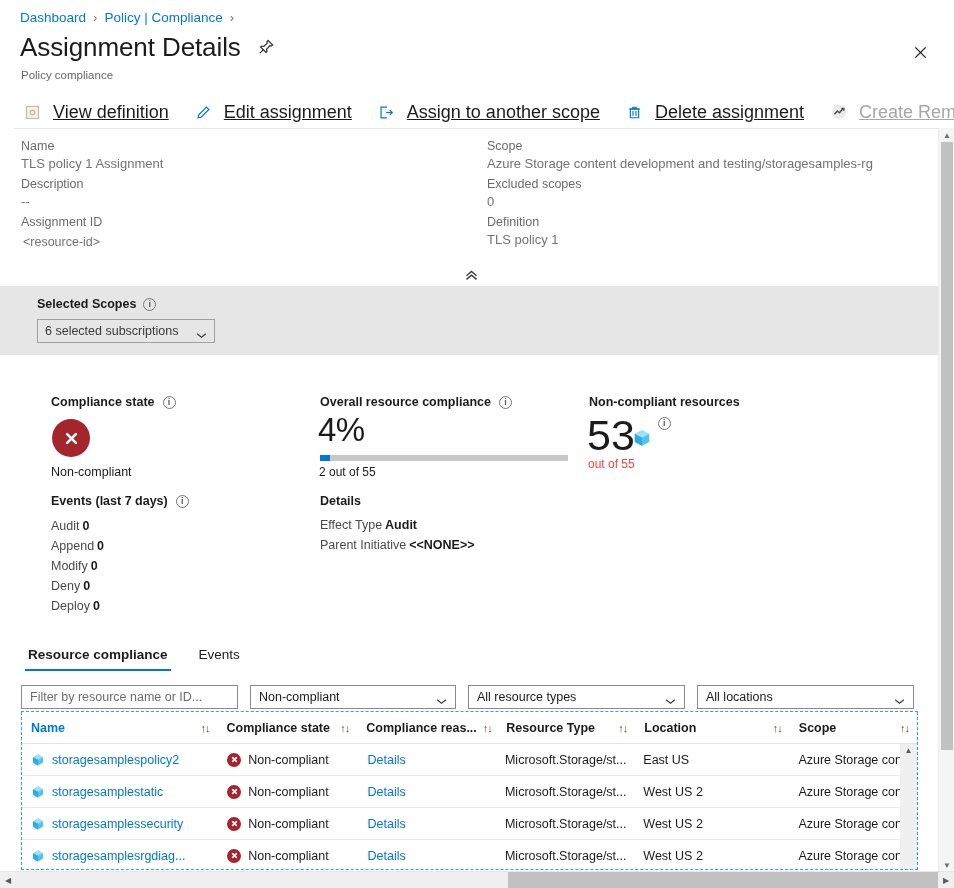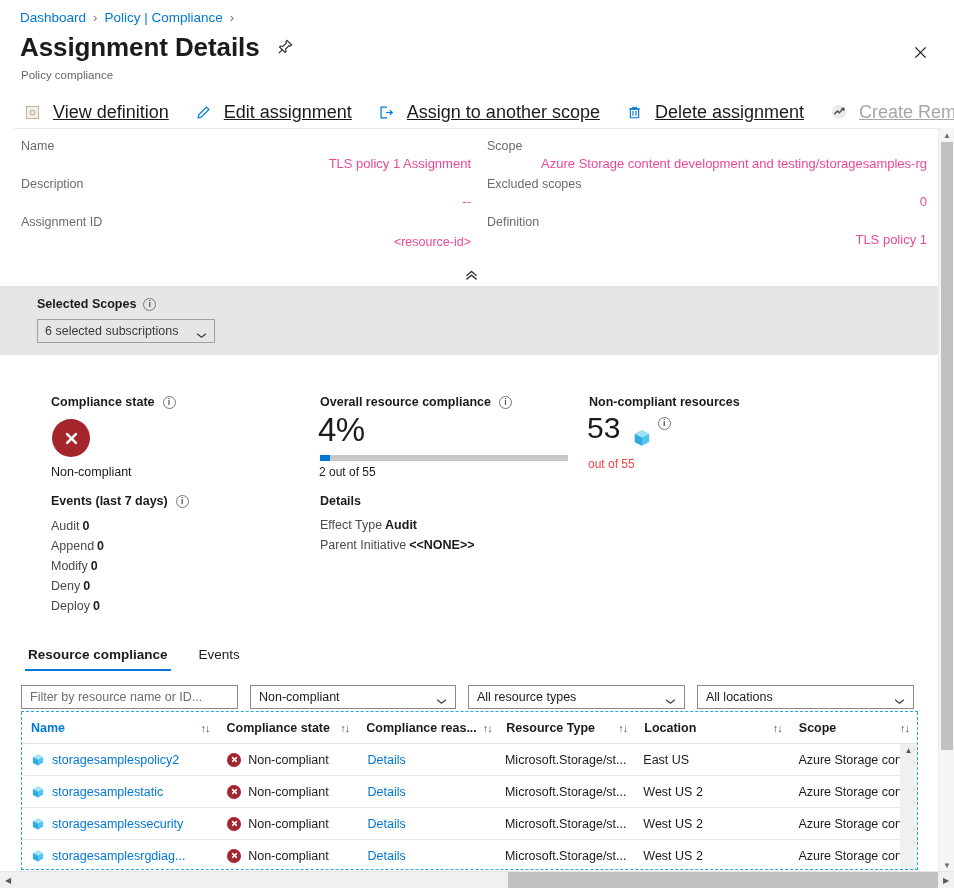--- a/index.html
+++ b/index.html
@@ -16,21 +16,21 @@
   
   .breadcrumb {
     position:absolute; left:20px; top:10px;
     font-size:13.5px; display:flex; align-items:center; gap:7px;
   }
   .crumb { color:#0078d4; cursor:pointer; }
   .crumb-sep { color:#767676; font-size:13px; }
 
   
   .title-row { position:absolute; left:20px; top:34px; display:flex; align-items:center; gap:16px;}
-  .title { font-size:26px; font-weight:700; color:#1b1b1b; letter-spacing:-0.1px; line-height:1;}
+  .title { font-size:26px; font-weight:400; color:#1b1b1b; letter-spacing:-0.1px; line-height:1;}
   .pin-icon { width:18px; height:18px; color:#2b2b2b; }
   .subtitle { position:absolute; left:21px; top:69px; font-size:11.5px; color:#666; }
 
   .close-btn {
     position:absolute; right:22px; top:40px; width:24px; height:24px;
     display:flex; align-items:center; justify-content:center; cursor:pointer;
     color:#1b1b1b;
   }
 
   
@@ -57,21 +57,21 @@
   .osc-thumb { position:absolute; left:2px; top:14px; width:12px; height:608px; background:#c1c1c1; }
   .osc-bottom { position:absolute; left:0; bottom:16px; width:16px; height:14px; display:flex; align-items:center; justify-content:center; color:#6e6e6e; font-size:8px;}
 
   
   .props { position:absolute; left:0; top:132px; width:938px; height:148px; }
   .prop-col { position:absolute; top:6px; }
   .prop-col.left { left:21px; width:450px; }
   .prop-col.right { left:487px; width:440px; }
   .prop-label { font-size:12.5px; color:#6b6b6b; margin-top:4px; line-height:16px;}
   .prop-label:first-child { margin-top:0; }
-  .prop-value { font-size:13px; color:#ec4899; line-height:17px; margin-top:1px;text-align:right; }
+  .prop-value { font-size:13px; color:#737373; line-height:17px; margin-top:1px; }
   .prop-value.mono { font-family:"Liberation Sans", sans-serif; font-size:12.5px; padding-left:2px; margin-top:4px;}
   .collapse-chev {
     position:absolute; left:462px; top:268px; width:18px; height:14px;
     display:flex; align-items:center; justify-content:center; color:#3b3b3b; cursor:pointer;
   }
   .props-rule { position:absolute; left:0; top:286px; width:938px; height:1px; background:#e6e6e6;}
 
   
   .scope-band {
     position:absolute; left:0; top:287px; width:938px; height:70px; background:#e6e6e6;
@@ -106,21 +106,21 @@
   }
   .t1-state { position:absolute; left:51px; top:110px; font-size:12.5px; color:#1b1b1b;}
 
   .t2-title { left:320px; top:40px; }
   .pct { position:absolute; left:318px; top:56px; font-size:33px; font-weight:300; color:#1b1b1b; line-height:1.15; letter-spacing:-0.5px;}
   .bar-track { position:absolute; left:320px; top:100px; width:248px; height:6px; background:#c8c8c8;}
   .bar-fill { height:6px; background:#0078d4; }
   .t2-sub { position:absolute; left:319px; top:110px; font-size:12px; color:#1b1b1b;}
 
   .t3-title { left:589px; top:40px;flex-direction:column; }
-  .big-count { position:absolute; left:587px; top:56px; font-size:30px; font-weight:300; color:#1b1b1b; line-height:1.15;}
+  .big-count { position:absolute; left:587px; top:56px; font-size:43px; font-weight:300; color:#1b1b1b; line-height:1.15;}
   .cube { position:absolute; left:632px; top:73px; width:20px; height:20px; }
   .t3-sub { position:absolute; left:588px; top:102px; font-size:12px; color:#ef4444;}
 
   .ev-title { left:51px; top:139px; }
   .ev-list { position:absolute; left:51px; top:161px; }
   .ev-row { font-size:12.5px; color:#4a4a4a; line-height:20px;}
   .ev-row b { color:#1b1b1b; font-weight:600; margin-left:3px;}
 
   .det-title { position:absolute; left:320px; top:139px; font-size:12.5px; font-weight:600; color:#1b1b1b;}
   .det-list { position:absolute; left:320px; top:160px; }

